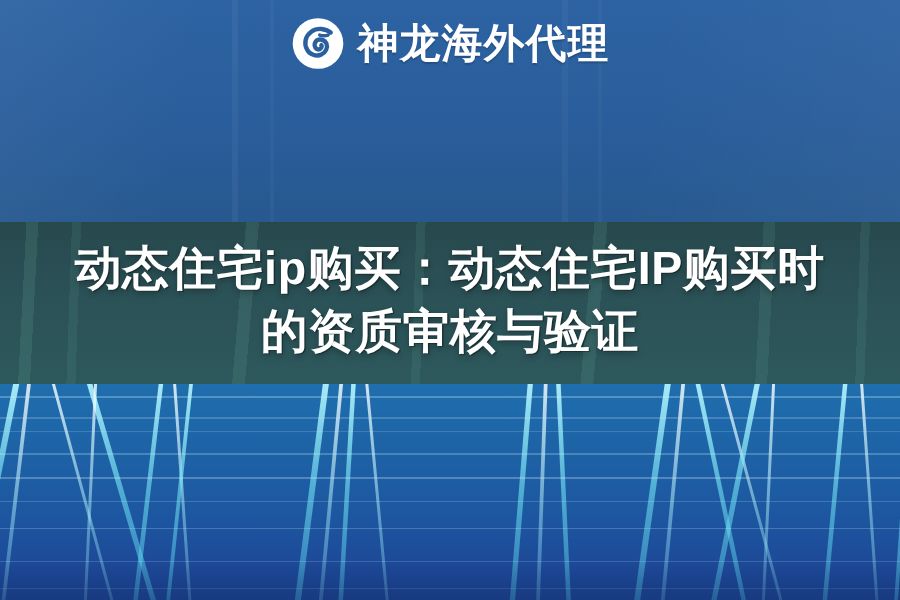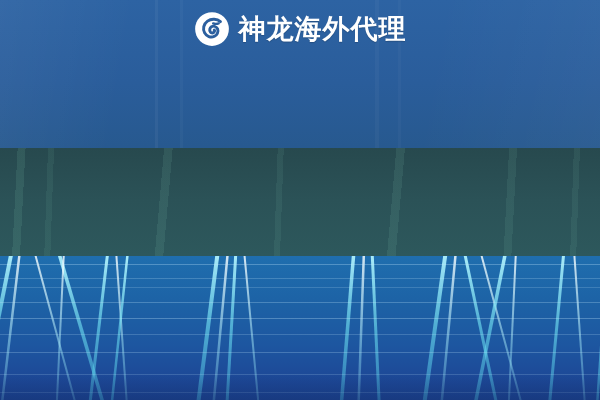--- a/index.html
+++ b/index.html
@@ -222,14 +222,18 @@
         <path d="M648 0 L636 170" stroke="url(#rayg)" stroke-width="2.5"></path>
 
         <path d="M6 0 L0 120" stroke="url(#rayg2)" stroke-width="2"></path>
         <path d="M14 0 L6 170" stroke="url(#rayg)" stroke-width="2.5"></path>
       </g>
     </svg>
     <div class="hbands"></div>
     <div class="bot-shade"></div>
   </div>
 
+  <div class="title">
+    <span class="title-line">动态住宅ip购买：动态住宅IP购买时</span>
+    <span class="title-line">的资质审核与验证</span>
+  </div>
 
 </div>
 
 </body></html>

